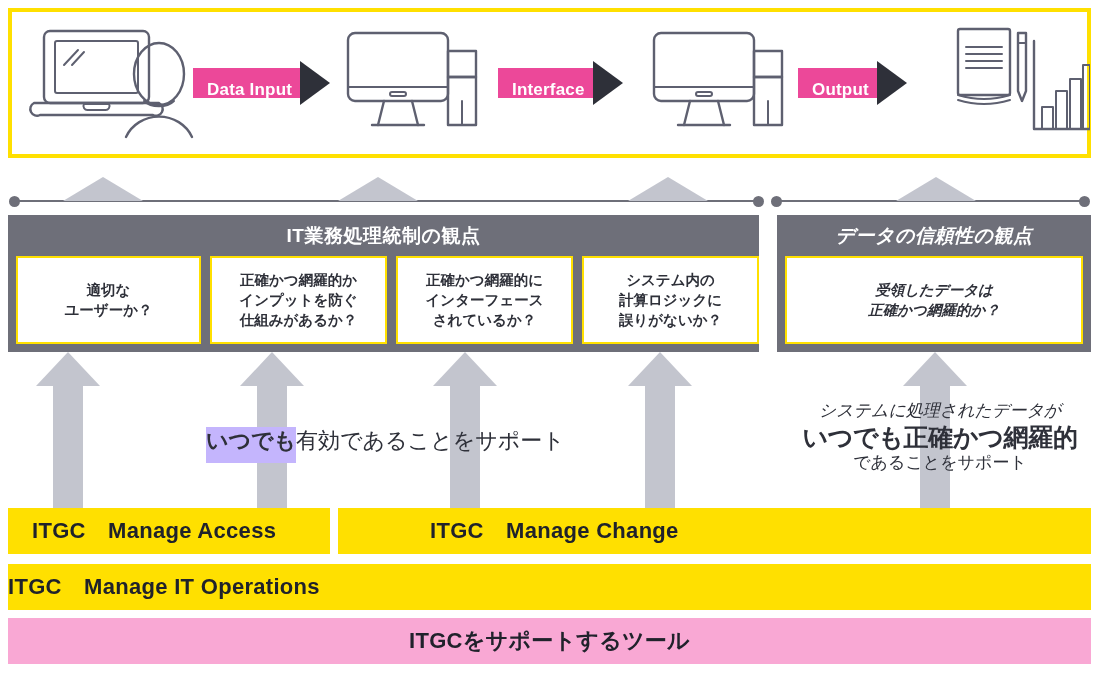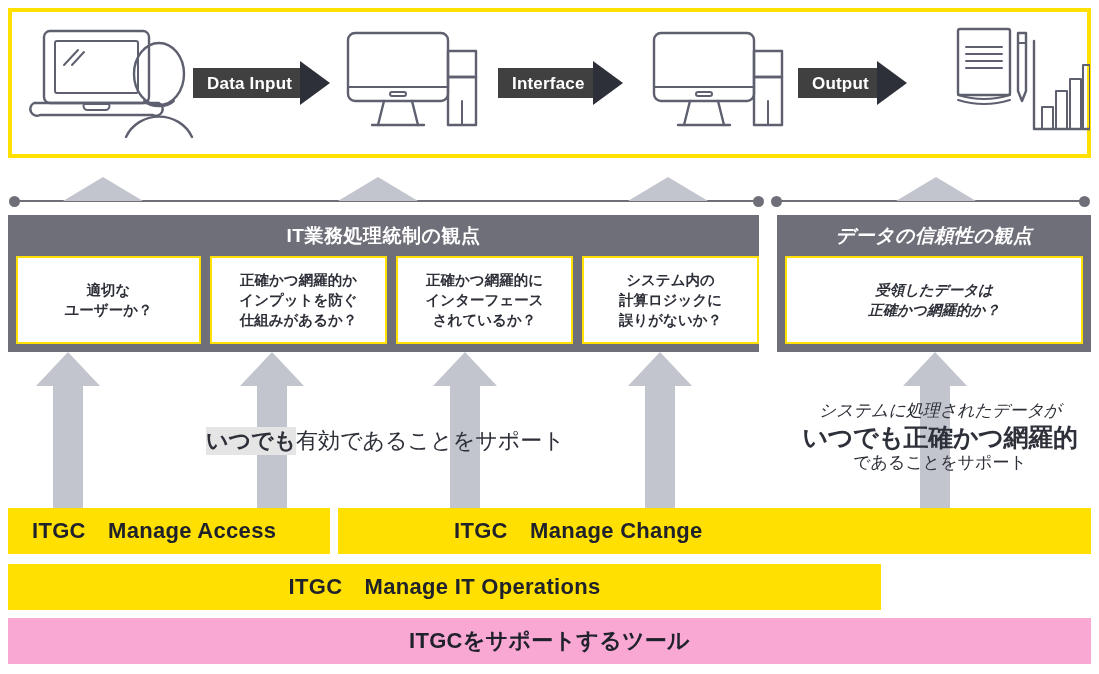--- a/index.html
+++ b/index.html
@@ -23,21 +23,21 @@
   .flow-inner{position:absolute;left:0;top:0;width:100%;height:100%;}
 
   .icon-slot{position:absolute;top:50%;transform:translateY(-50%);}
 
   
   .blk-arrow{
     position:absolute;top:50%;transform:translateY(-50%);
     height:44px;display:flex;align-items:center;
   }
   .blk-arrow .body{
-    background:#404040;height:30px;display:flex;align-items:center;
+    background:#ec4899;height:30px;display:flex;align-items:flex-end;
     padding:0 8px 0 14px;box-sizing:border-box;
   }
   .blk-arrow .body span{
     color:#ffffff;font-size:17px;font-weight:600;white-space:nowrap;
     letter-spacing:.2px;line-height:1;
   }
   .blk-arrow .head{
     width:0;height:0;
     border-top:22px solid transparent;
     border-bottom:22px solid transparent;
@@ -76,21 +76,21 @@
     border-bottom:34px solid #C3C5CE;
   }
   .up-arrow .ashaft{width:30px;margin:0 auto;background:#C3C5CE;}
 
   
   #support-left{
     position:absolute;left:206px;top:428px;
     font-size:22px;color:#2E3039;white-space:nowrap;line-height:1.2;
   }
   #support-left .hl{
-    background:#e5e5e5;font-weight:800;padding:1px 0 2px 0;margin-top:48px;
+    background:#c4b5fd;font-weight:800;padding:1px 0 10px 0;margin-top:48px;
   }
   #support-left .rest{font-weight:400;}
 
   #support-right{
     position:absolute;left:785px;top:400px;width:310px;
     text-align:center;color:#2E3039;
   }
   #support-right .l1{font-size:17px;font-weight:400;line-height:1.3;font-style:italic;}
   #support-right .l2{font-size:25px;font-weight:800;line-height:1.2;letter-spacing:-.3px;}
   #support-right .l3{font-size:17px;font-weight:400;line-height:1.3;}
@@ -101,23 +101,23 @@
     color:#20222B;font-weight:800;
   }
   .bar.yellow{background:#FFE000;}
   .bar.grey{background:#f9a8d4;}
   .bar span{white-space:nowrap;}
 
   #bar-access{left:8px;top:508px;width:322px;height:46px;}
   #bar-access span{font-size:22px;padding-left:24px;letter-spacing:.3px;}
 
   #bar-change{left:338px;top:508px;width:753px;height:46px;}
-  #bar-change span{font-size:22px;padding-left:116px;letter-spacing:.3px;}
-
-  #bar-ops{left:8px;top:564px;width:873px;height:46px;justify-content:center;}
+  #bar-change span{font-size:22px;padding-left:92px;letter-spacing:.3px;}
+
+  #bar-ops{left:8px;top:564px;width:1083px;height:46px;}
   #bar-ops span{font-size:22px;letter-spacing:.3px;}
 
   #bar-tools{left:8px;top:618px;width:1083px;height:46px;justify-content:center;}
   #bar-tools span{font-size:22px;letter-spacing:.3px;}
 
   
   .la{fill:none;stroke:#5E6070;stroke-width:2.4;stroke-linecap:round;stroke-linejoin:round;}
   .la-thin{fill:none;stroke:#5E6070;stroke-width:2;stroke-linecap:round;stroke-linejoin:round;}
 </style>
 </head>

